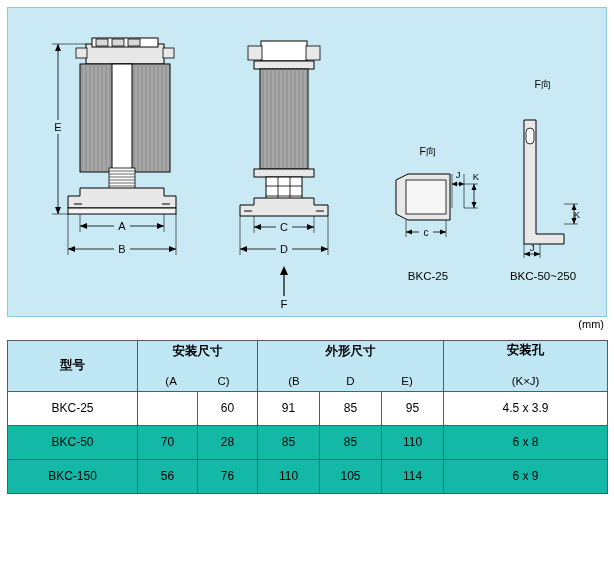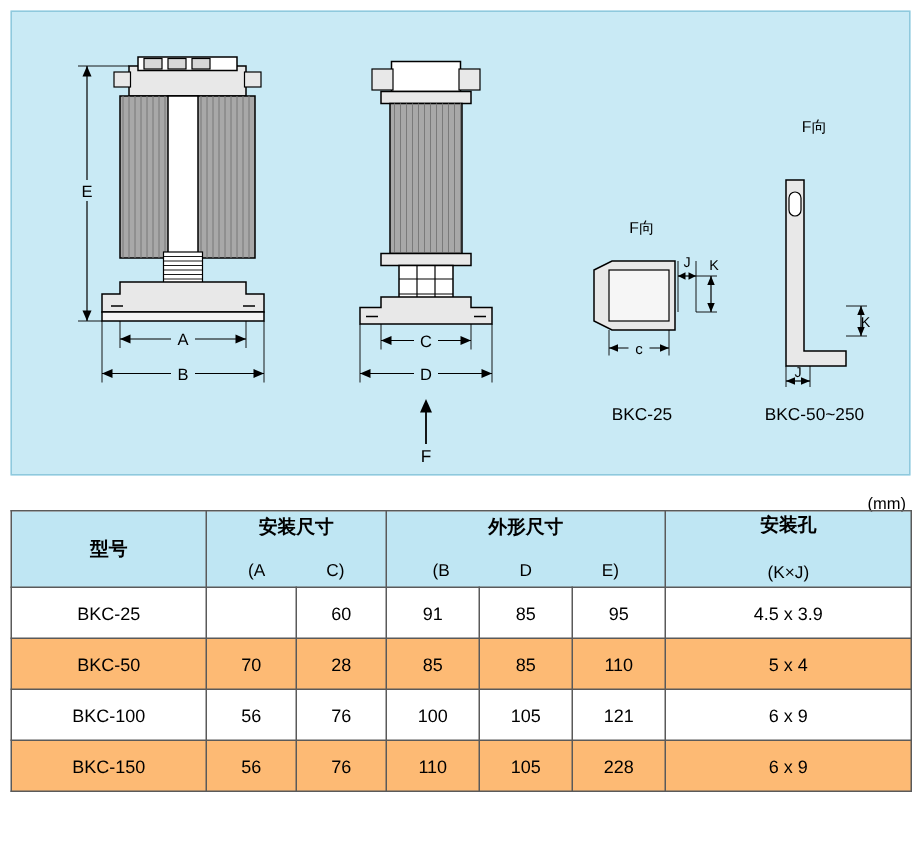--- a/index.html
+++ b/index.html
@@ -33,21 +33,21 @@
     box-sizing: border-box;
   }
   #drawing svg {
     display: block;
   }
 
   
   #units {
     position: absolute;
     right: 10px;
-    top: 330px;
+    top: 318px;
     font-size: 11px;
     color: #000;
   }
 
   
   #table-wrap {
     position: absolute;
     left: 7px;
     top: 340px;
     width: 600px;
@@ -76,21 +76,21 @@
     font-size: 11.5px;
   }
   table.spec tbody td {
     height: 31px;
     font-size: 12px;
   }
   table.spec tbody tr.odd td {
     background: #ffffff;
   }
   table.spec tbody tr.even td {
-    background: #fdba74;
+    background: #14b8a6;
   }
   .hdr-split {
     display: flex;
     justify-content: space-around;
     align-items: center;
     padding: 0 6px;
   }
   .hdr-top {
     display: block;
     margin-bottom: 14px;
@@ -349,37 +349,28 @@
           <td>95</td>
           <td>4.5 x 3.9</td>
         </tr>
         <tr class="even">
           <td>BKC-50</td>
           <td>70</td>
           <td>28</td>
           <td>85</td>
           <td>85</td>
           <td>110</td>
-          <td>5 x 4</td>
-        </tr>
-        <tr class="odd">
-          <td>BKC-100</td>
-          <td>56</td>
-          <td>76</td>
-          <td>100</td>
-          <td>105</td>
-          <td>121</td>
-          <td>6 x 9</td>
+          <td>6 x 8</td>
         </tr>
         <tr class="even">
           <td>BKC-150</td>
           <td>56</td>
           <td>76</td>
           <td>110</td>
           <td>105</td>
-          <td>228</td>
+          <td>114</td>
           <td>6 x 9</td>
         </tr>
       </tbody>
     </table>
   </div>
 
 </div>
 
 </body></html>

